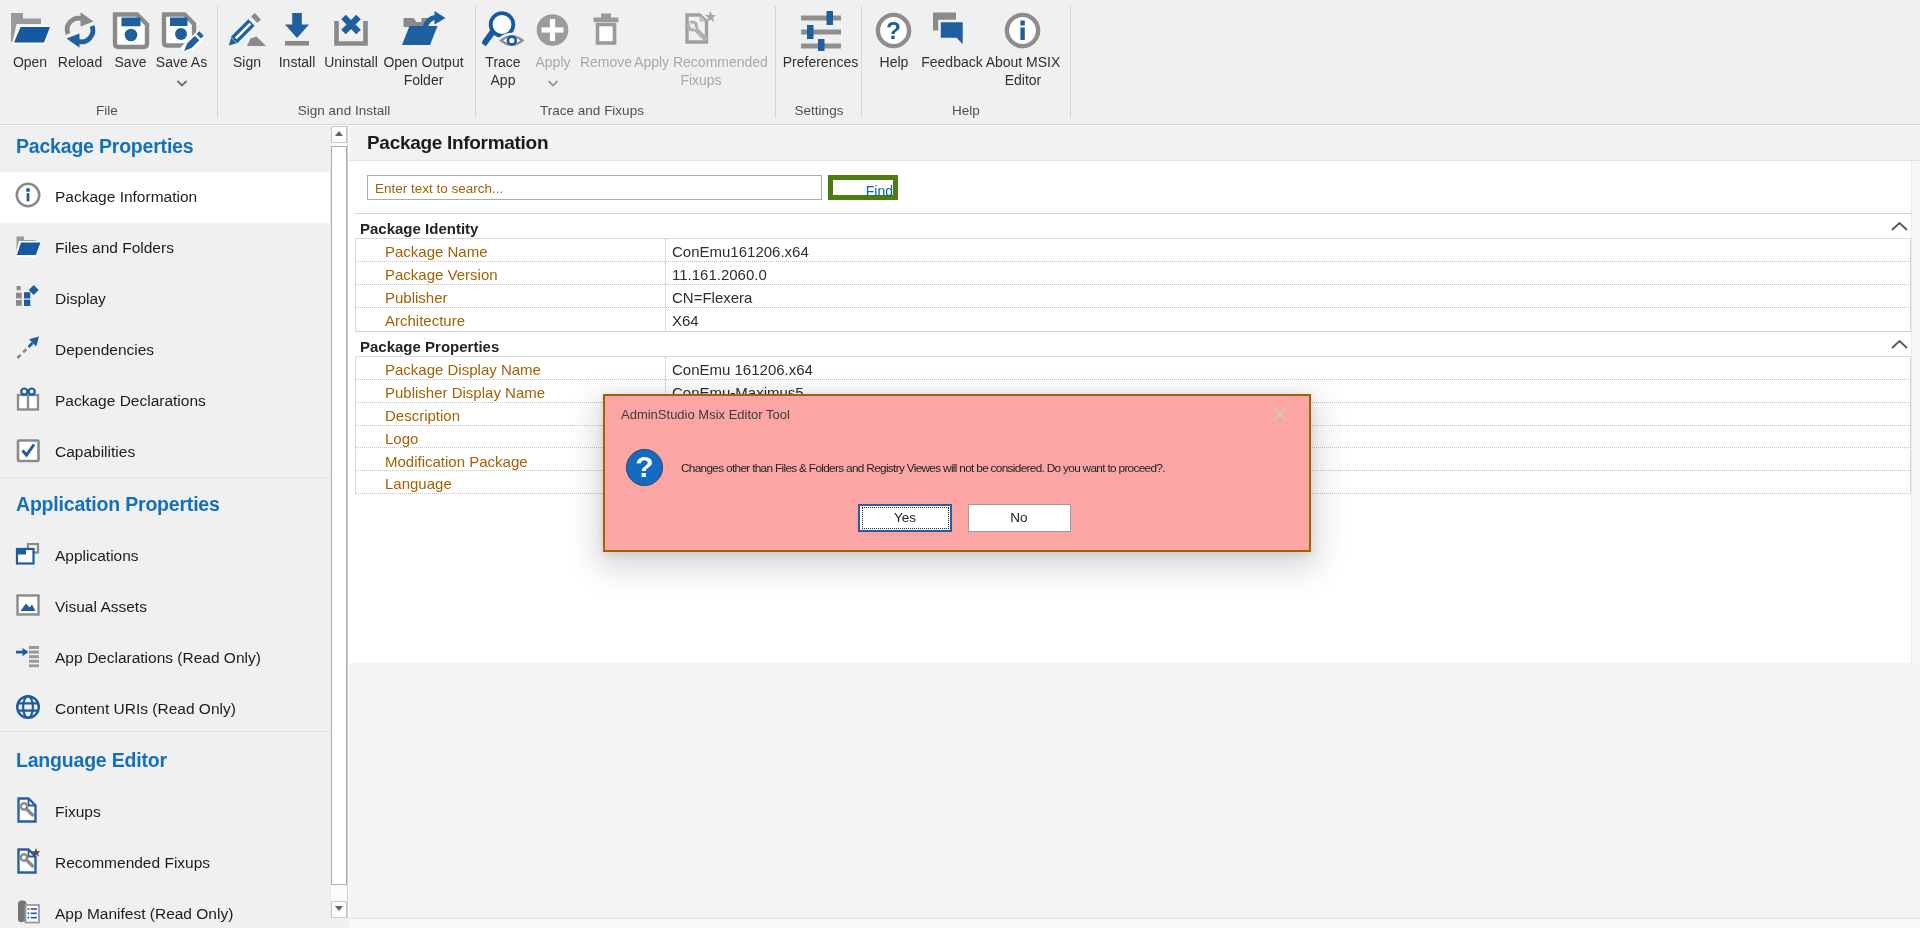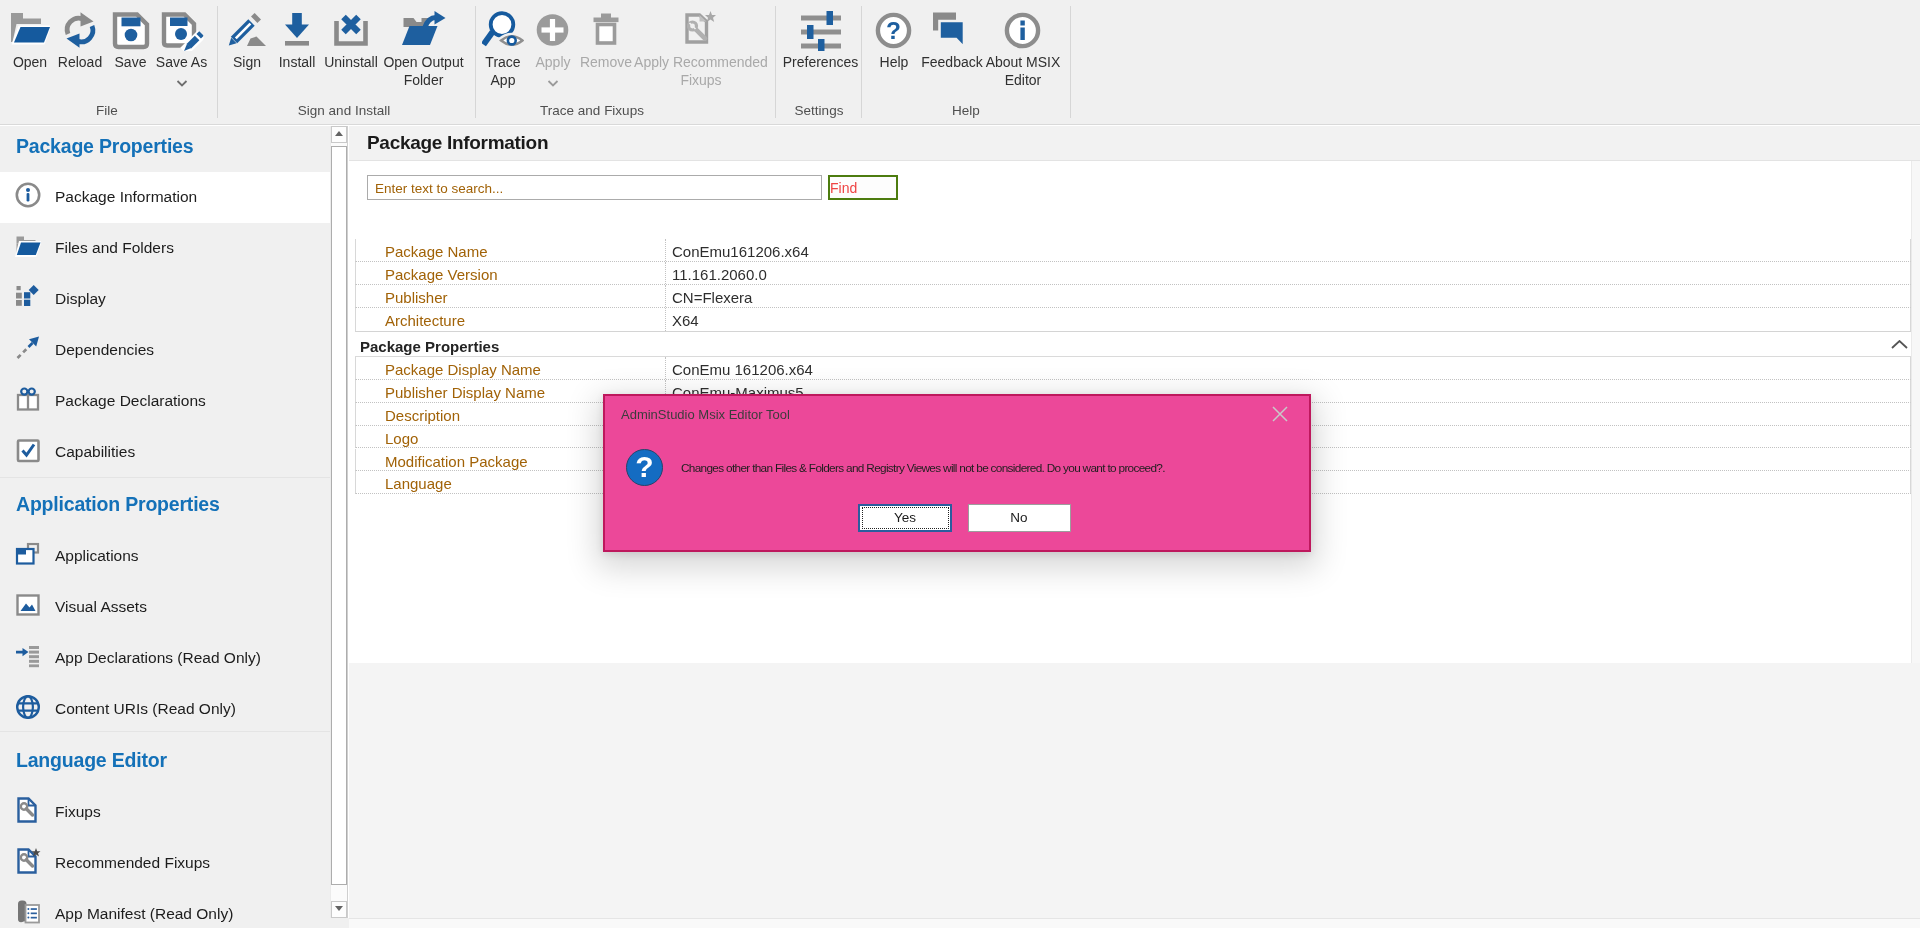--- a/index.html
+++ b/index.html
@@ -25,32 +25,32 @@
 #vsb{position:absolute;left:330px;top:126px;width:18px;height:792px;background:#fbfbfb;border-left:1px solid #ebebeb;border-right:1px solid #cfcfcf;box-sizing:border-box}
 .sbtn{position:absolute;left:0px;width:16px;height:17px;background:#fdfdfd;border:1px solid #c9c9c9;box-sizing:border-box}
 .sbtn svg{display:block;margin:4px auto 0}
 #sthumb{position:absolute;left:0px;top:20px;width:16px;height:739px;background:#fff;border:1px solid #adadad;box-sizing:border-box}
 
 #main{position:absolute;left:349px;top:126px;width:1571px;height:802px;background:#fff}
 #thead{position:absolute;left:0;top:0;width:1571px;height:35px;background:#f2f2f2;border-bottom:1px solid #e3e3e3;box-sizing:border-box}
 #thead b{position:absolute;left:18px;top:6px;font-size:19px;color:#1b1b1b;letter-spacing:-0.3px}
 #searchbox{position:absolute;left:18px;top:49px;width:455px;height:25px;border:1px solid #ababab;box-sizing:border-box;background:#fff}
 #searchbox span{position:absolute;left:7px;top:4.5px;font-size:13.5px;color:#a16207}
-#findbtn{position:absolute;left:479px;top:49px;width:70px;height:25px;border:2px solid #4d7c0f;box-sizing:border-box;background:#fdfdfd;font-size:14px;color:#ef4444;text-align:left;line-height:23px}
+#findbtn{position:absolute;left:479px;top:49px;width:70px;height:25px;border:5px solid #4d7c0f;box-sizing:border-box;background:#fdfdfd;font-size:14px;color:#0369a1;text-align:right;line-height:23px}
 .sech{position:absolute;left:6px;width:1556px;height:26px;border-top:1px solid #d4d4d4;border-bottom:1px solid #dadada;box-sizing:border-box;font-weight:bold;font-size:15px;color:#242424}
 .sech span{position:absolute;left:5px;top:6px}
 .sech svg{position:absolute;right:3px;top:8px}
 .trow{position:absolute;left:6px;width:1556px;height:22.9px;border-bottom:1px dotted #c2c2c2;border-left:1px solid #d8d8d8;border-right:1px solid #d8d8d8;box-sizing:border-box}
 .tc1{position:absolute;left:0;top:0;bottom:0;width:310px;border-right:1px dotted #c2c2c2;box-sizing:border-box}
 .tc1 span{position:absolute;left:29px;top:4px;font-size:15px;color:#a16207;white-space:nowrap}
 .tc2{position:absolute;left:316px;top:4px;font-size:15px;color:#2e2e2e;white-space:nowrap}
 #grayzone{position:absolute;left:0;top:537px;width:1571px;height:255px;background:#f4f4f4}
 #bstrip{position:absolute;left:0;top:792px;width:1571px;height:10px;background:#f9f9f9;border-top:1px solid #e5e5e5;box-sizing:border-box}
 
-#dlg{position:absolute;left:603px;top:394px;width:708px;height:158px;background:#ec4899;border:2px solid #be185d;box-sizing:border-box;box-shadow:0 10px 30px 6px rgba(0,0,0,0.16),0 2px 8px rgba(0,0,0,0.10)}
+#dlg{position:absolute;left:603px;top:394px;width:708px;height:158px;background:#fca5a5;border:2px solid #a16207;box-sizing:border-box;box-shadow:0 10px 30px 6px rgba(0,0,0,0.16),0 2px 8px rgba(0,0,0,0.10)}
 #dlg .ttl{position:absolute;left:16px;top:11px;font-size:13px;color:#3c3c3c}
 #dlg .cls{position:absolute;right:21px;top:10px}
 #dlg .qic{position:absolute;left:21px;top:53px;width:35px;height:35px;border:1.5px solid #25456a;border-radius:50%;background:#146cc2;color:#fff;font-weight:bold;font-size:30px;text-align:center;line-height:33px}
 #dlg .msg{position:absolute;left:76px;top:65px;font-size:11.8px;letter-spacing:-0.68px;color:#1f1f1f;white-space:nowrap}
 .dbtn{position:absolute;box-sizing:border-box;background:#fff;text-align:center;font-size:13.5px;color:#1a1a1a}
 #yesb{left:253px;top:107.5px;width:94px;height:28.5px;border:2.4px solid #2b5d9e;line-height:23px}
 #yesb i{position:absolute;left:1.5px;top:1.5px;right:1.5px;bottom:1.5px;border:1px dotted #222;font-style:normal}
 #nob{left:362.5px;top:107.5px;width:103px;height:28.5px;border:1px solid #9d9d9d;line-height:26px}
 </style>
 </head>
@@ -365,20 +365,26 @@
   <div id="grayzone"></div>
   <div style="position:absolute;left:1562px;top:35px;width:9px;height:502px;background:#f7f7f7;border-left:1px solid #eaeaea;box-sizing:border-box"></div>
   <div id="bstrip"></div>
   <div id="thead">
       <b>Package Information</b>
     </div>
   <div id="searchbox">
       <span>Enter text to search...</span>
     </div>
   <div id="findbtn">Find</div>
+  <div class="sech" style="top:87.3px">
+      <span>Package Identity</span>
+      <svg width="17" height="9">
+        <polyline points="1,8 8.5,1 16,8" stroke="#555" stroke-width="1.8" fill="none"></polyline>
+      </svg>
+    </div>
   <div class="trow" style="top:113.3px">
       <div class="tc1">
         <span>Package Name</span>
       </div>
       <div class="tc2">ConEmu161206.x64</div>
     </div>
   <div class="trow" style="top:136.2px">
       <div class="tc1">
         <span>Package Version</span>
       </div>

